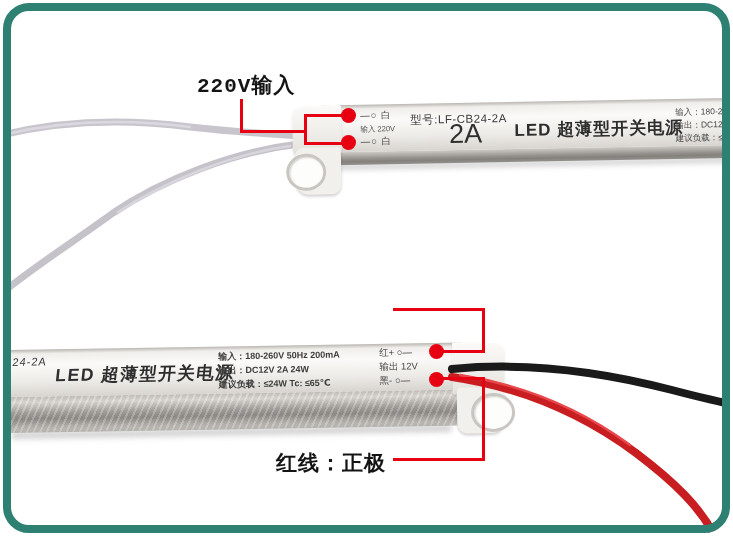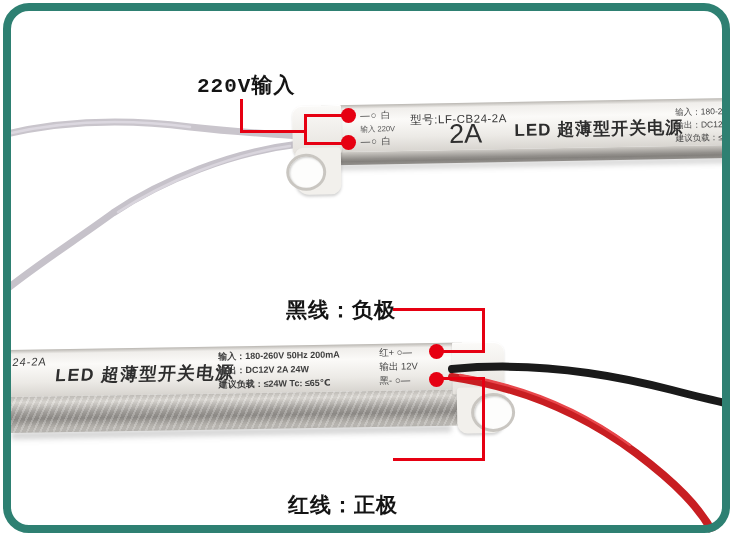--- a/index.html
+++ b/index.html
@@ -124,27 +124,26 @@
 
       <div class="callout" style="left:197px;top:71px;font-family:Liberation Mono, monospace;">220V输入</div>
       <div class="rline" style="left:240px;top:99px;width:3px;height:34px;"></div>
       <div class="rline" style="left:240px;top:130px;width:67px;height:3px;"></div>
       <div class="rline" style="left:304px;top:114px;width:3px;height:31px;"></div>
       <div class="rline" style="left:304px;top:114px;width:38px;height:3px;"></div>
       <div class="rline" style="left:304px;top:142px;width:38px;height:3px;"></div>
       <div class="dot" style="left:341px;top:108px;"></div>
       <div class="dot" style="left:341px;top:135px;"></div>
 
-      <div class="callout" style="left:286px;top:296px;">黑线：负极</div>
       <div class="rline" style="left:393px;top:308px;width:92px;height:3px;"></div>
       <div class="rline" style="left:482px;top:308px;width:3px;height:45px;"></div>
       <div class="rline" style="left:437px;top:350px;width:48px;height:3px;"></div>
       <div class="dot" style="left:429px;top:344px;"></div>
 
-      <div class="callout" style="left:288px;top:449px;margin-top:42px;">红线：正极</div>
+      <div class="callout" style="left:276px;top:449px;">红线：正极</div>
       <div class="rline" style="left:393px;top:458px;width:92px;height:3px;"></div>
       <div class="rline" style="left:482px;top:379px;width:3px;height:82px;"></div>
       <div class="rline" style="left:437px;top:377px;width:48px;height:3px;"></div>
       <div class="dot" style="left:429px;top:372px;"></div>
 
     </div>
   </div>
 
   <div class="frame-border"></div>
 </div>

